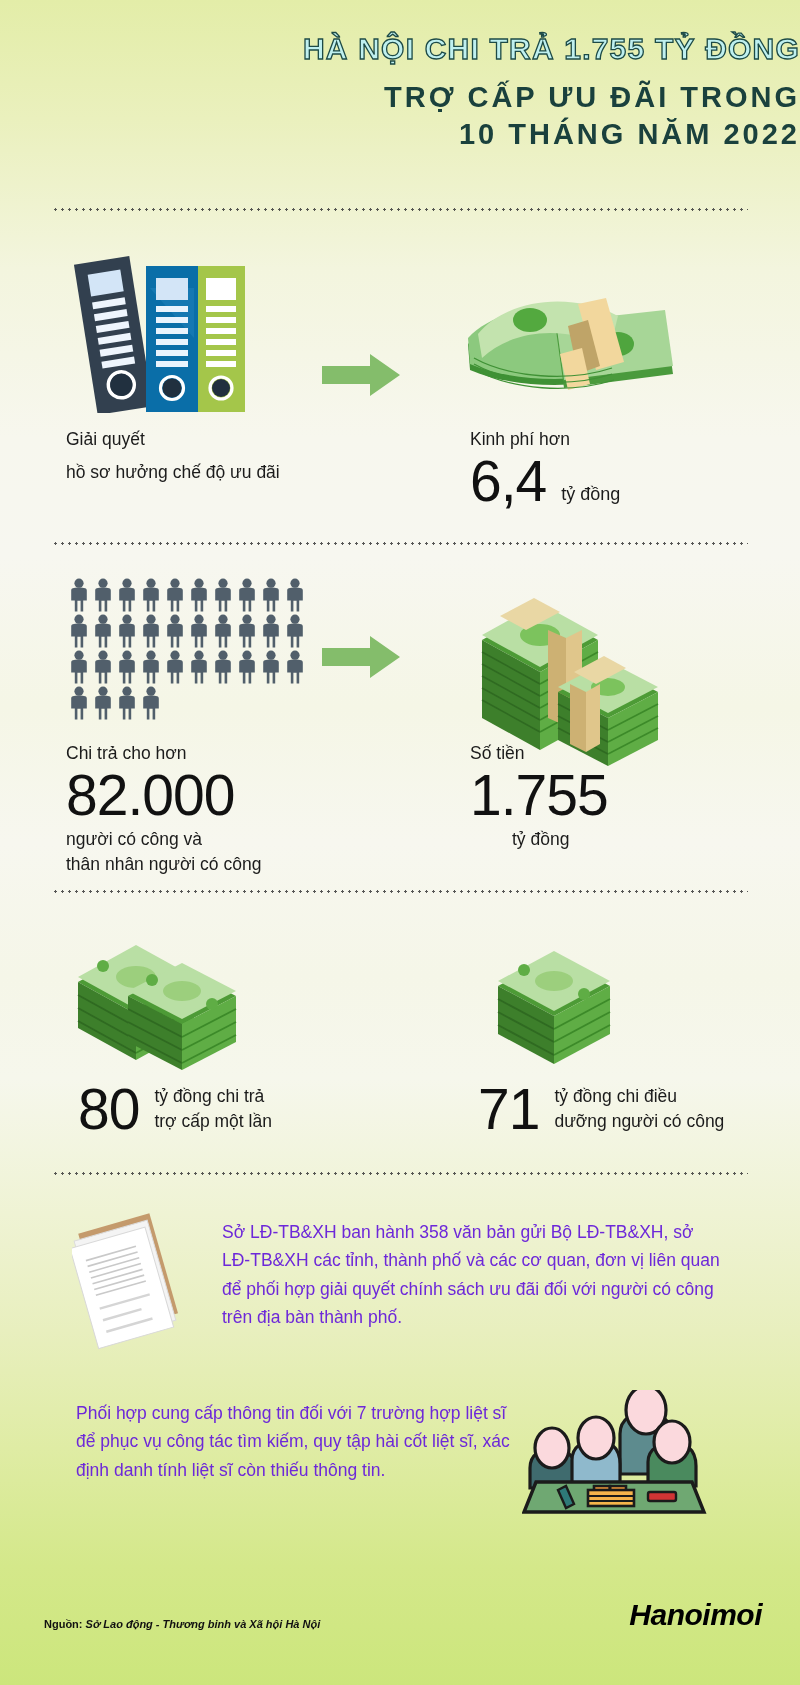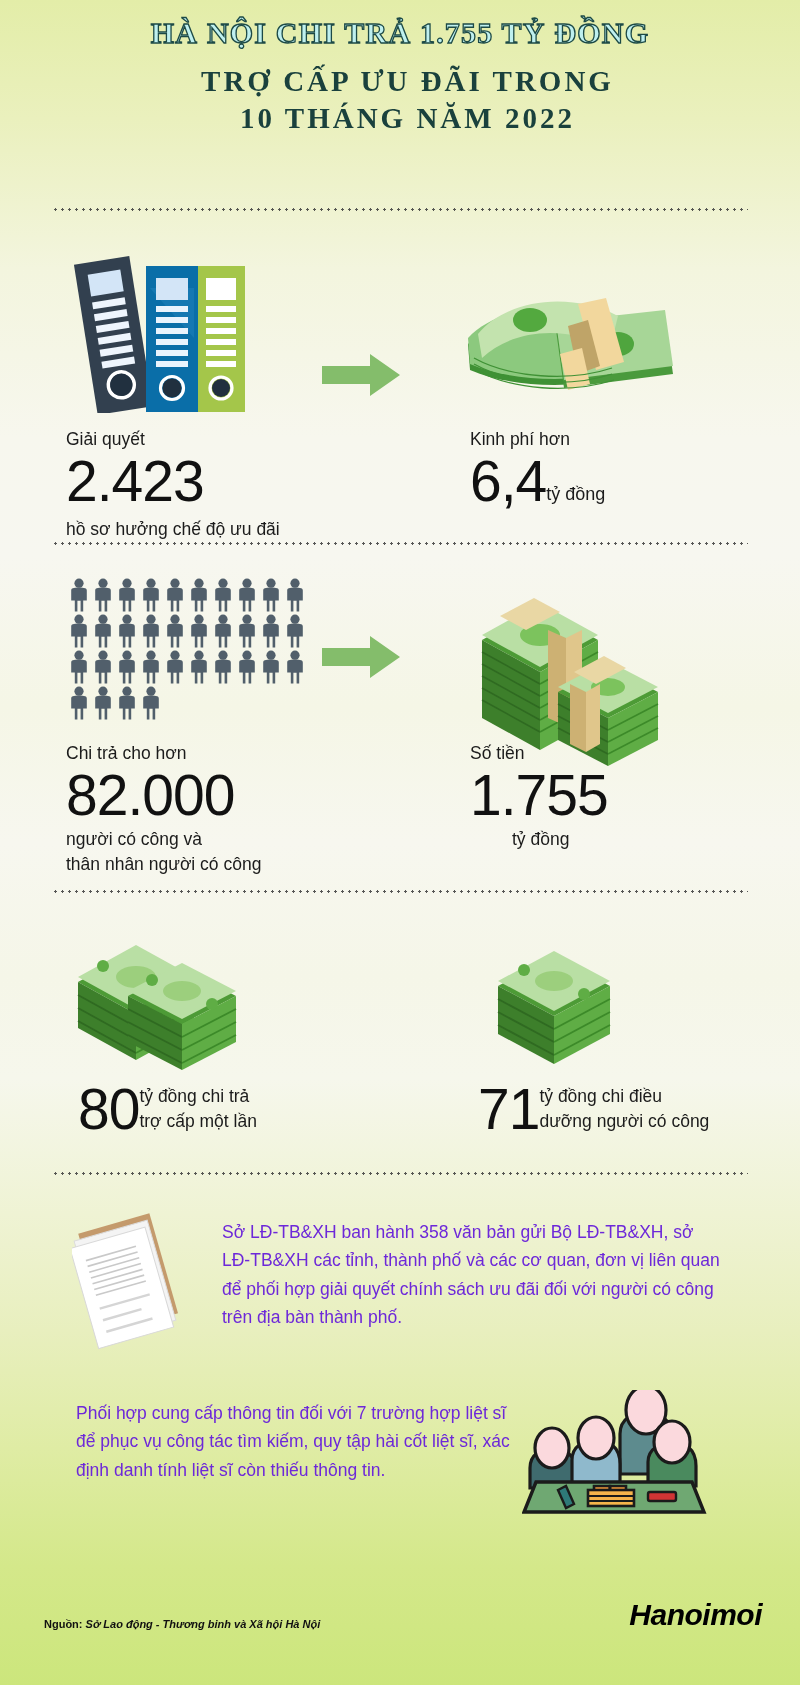--- a/index.html
+++ b/index.html
@@ -23,23 +23,22 @@
         #eff3d4 72%,
         #e8efbe 79%,
         #dfeca4 86%,
         #d4e88a 93%,
         #cce67c 100%);
     overflow: hidden;
   }
 
   
   .header {
-    padding-top: 16px;
-    text-align: center;
-    font-family: Liberation Serif, serif;
+    padding-top: 32px;
+    text-align: right;
   }
   .title-line1 {
     font-size: 30px;
     font-weight: bold;
     letter-spacing: 1.2px;
     color: #bff0ef;
     -webkit-text-stroke: 1.3px #1d4a46;
     text-stroke: 1.3px #1d4a46;
     line-height: 1.15;
     font-stretch: condensed;
@@ -89,21 +88,21 @@
   .sub {
     font-size: 17.5px;
     color: #1b1b1b;
     line-height: 1.4;
     white-space: nowrap;
   }
   .unit {
     font-size: 18px;
     color: #1b1b1b;
   }
-  .inline-num { display: flex; align-items: flex-end; gap: 0; }
+  .inline-num { display: flex; align-items: flex-end; gap: 15px; }
 
   
   .arrow { position: absolute; }
   .arrow svg { display: block; }
 
   
   .binders { position: absolute; }
 
   
   .people { position: absolute; display: flex; flex-direction: column; gap: 2px; }
@@ -228,21 +227,20 @@
         <path d="M14,88 C50,108 110,112 152,98"></path>
         <path d="M14,94 C50,114 110,118 152,104"></path>
         <path d="M16,100 C52,120 110,124 154,110"></path>
       </g>
     </g>
   </svg>
 </div>
 
 <div class="cell" style="left:66px; top:428px;">
   <div class="lbl">Giải quyết</div>
-  <div class="bignum" style="margin-top:2px;">2.423</div>
   <div class="sub" style="margin-top:8px;">hồ sơ hưởng chế độ ưu đãi</div>
 </div>
 
 <div class="cell" style="left:470px; top:428px;">
   <div class="lbl">Kinh phí hơn</div>
   <div class="inline-num" style="margin-top:2px;">
     <span class="bignum">6,4</span>
     <span class="unit" style="padding-bottom:4px;">tỷ đồng</span>
   </div>
 </div>

